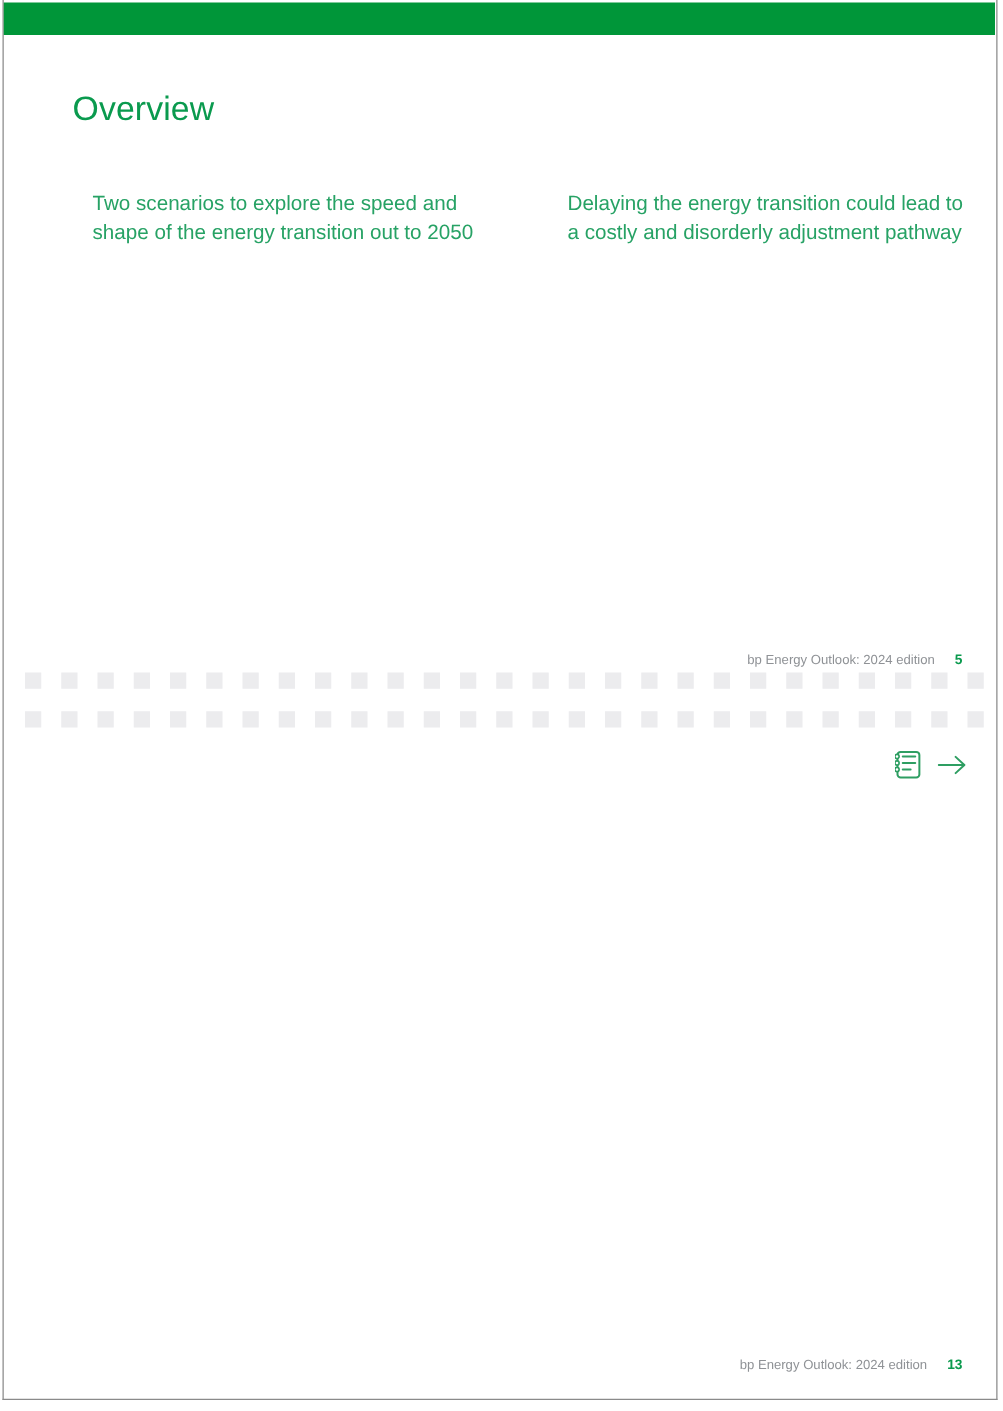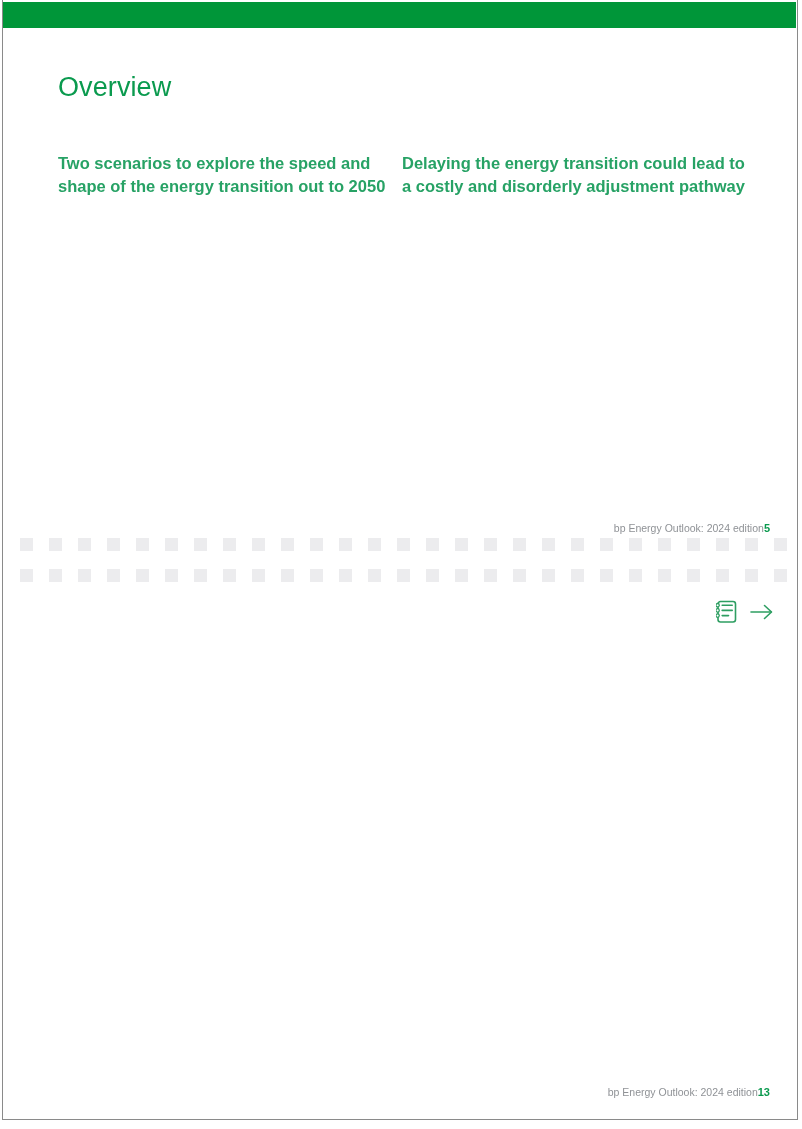--- a/index.html
+++ b/index.html
@@ -64,41 +64,42 @@
     left: 58px;
     top: 152px;
     width: 700px;
   }
   .col {
     position: absolute;
     top: 0;
     width: 345px;
   }
   .col-left  { left: 0px; }
-  .col-right { left: 344px; }
+  .col-right { left: 380px; }
 
   .body-para {
     font-size: 16.5px;
     line-height: 22.5px;
     color: #27a265;
-    margin: 0 0 22px 0;
-    font-weight: 700;
+    margin: 0 0 22px 16px;
+    font-weight: 400;
   }
   .body-para:last-child { margin-bottom: 0; }
   .body-para em {
     font-style: italic;
   }
 
   
   .footer-caption {
     position: absolute;
     right: 32px;
     top: 522px;
     display: flex;
     align-items: flex-start;
+    gap: 16px;
     white-space: nowrap;
   }
   .footer-caption-bottom {
     top: 1086px;
   }
   .footer-source {
     font-size: 10.5px;
     color: #8f9296;
     font-weight: 400;
   }

